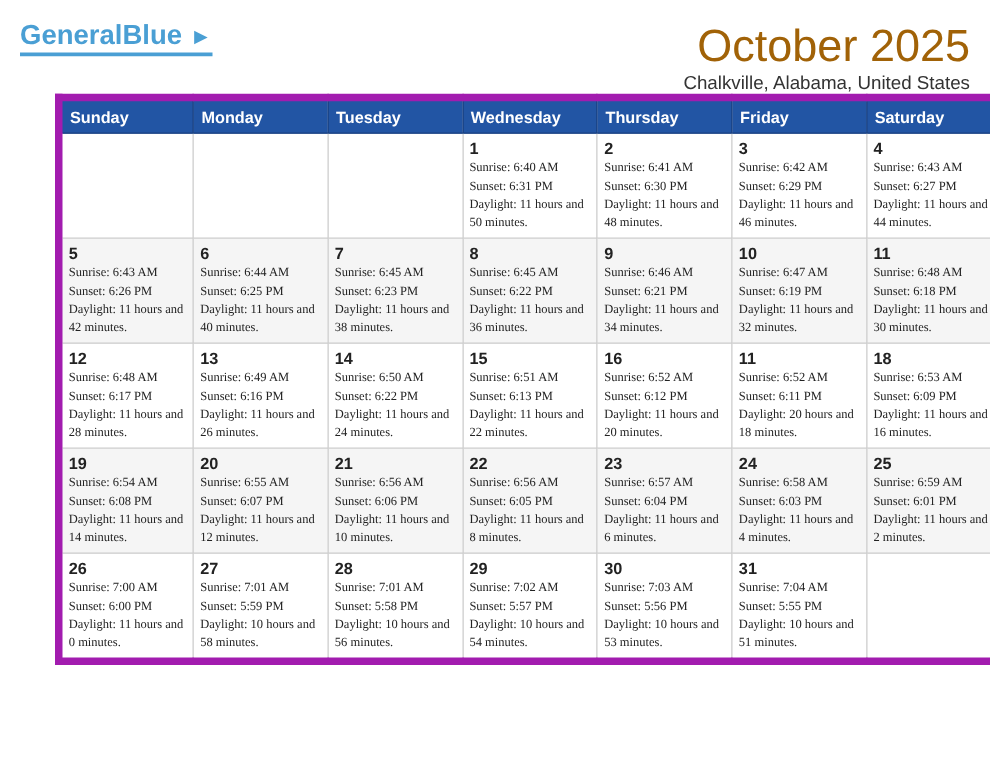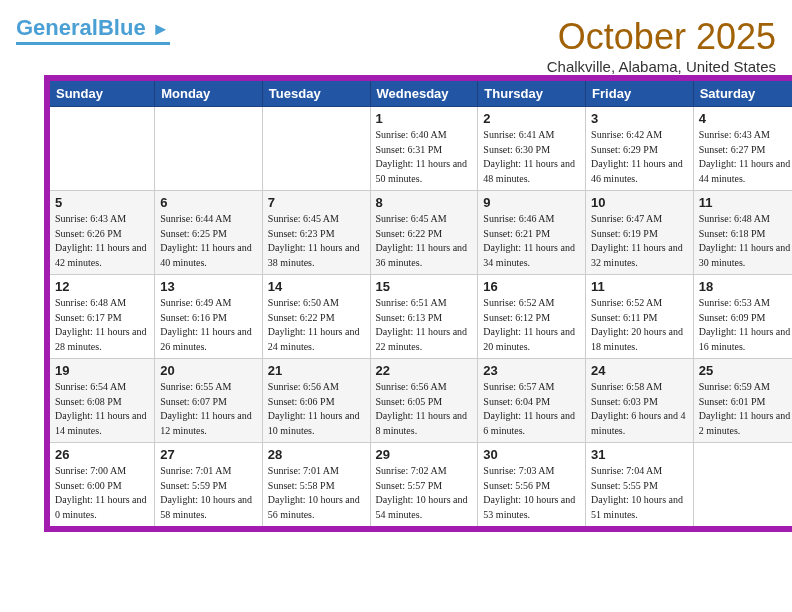--- a/index.html
+++ b/index.html
@@ -217,21 +217,21 @@
         <td>
           <span class="day-num">22</span>
           <div class="day-info"><span>Sunrise: 6:56 AM</span><br><span>Sunset: 6:05 PM</span><br><span>Daylight: 11 hours and 8 minutes.</span></div>
         </td>
         <td>
           <span class="day-num">23</span>
           <div class="day-info"><span>Sunrise: 6:57 AM</span><br><span>Sunset: 6:04 PM</span><br><span>Daylight: 11 hours and 6 minutes.</span></div>
         </td>
         <td>
           <span class="day-num">24</span>
-          <div class="day-info"><span>Sunrise: 6:58 AM</span><br><span>Sunset: 6:03 PM</span><br><span>Daylight: 6 hours and 4 minutes.</span></div>
+          <div class="day-info"><span>Sunrise: 6:58 AM</span><br><span>Sunset: 6:03 PM</span><br><span>Daylight: 11 hours and 4 minutes.</span></div>
         </td>
         <td>
           <span class="day-num">25</span>
           <div class="day-info"><span>Sunrise: 6:59 AM</span><br><span>Sunset: 6:01 PM</span><br><span>Daylight: 11 hours and 2 minutes.</span></div>
         </td>
       </tr>
       <tr>
         <td>
           <span class="day-num">26</span>
           <div class="day-info"><span>Sunrise: 7:00 AM</span><br><span>Sunset: 6:00 PM</span><br><span>Daylight: 11 hours and 0 minutes.</span></div>

